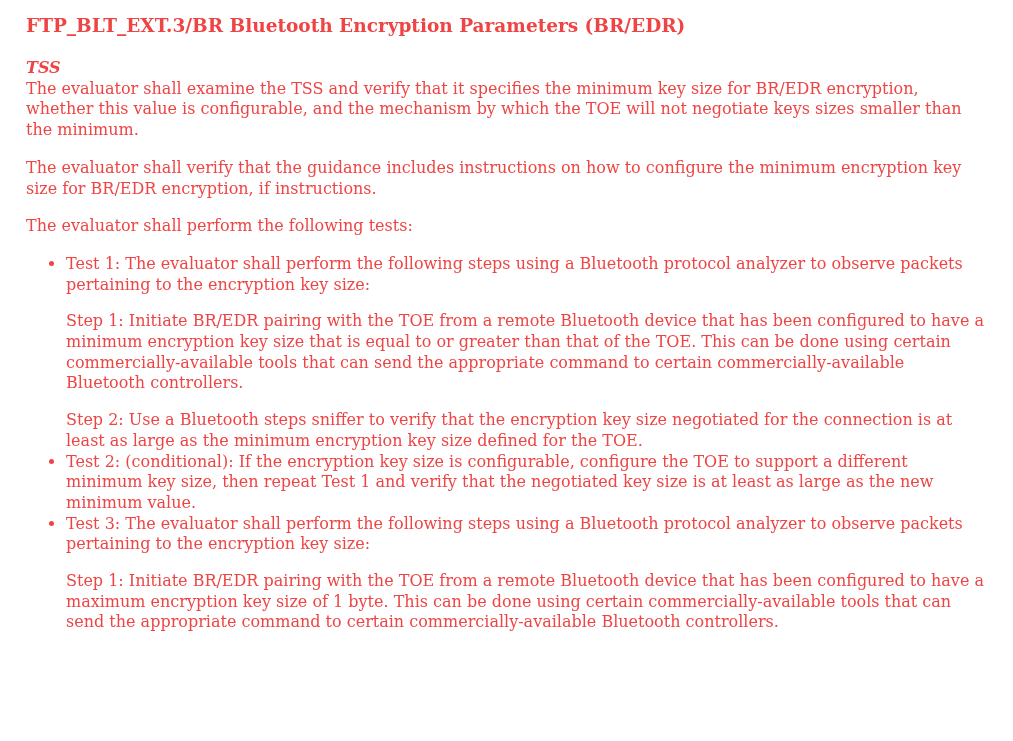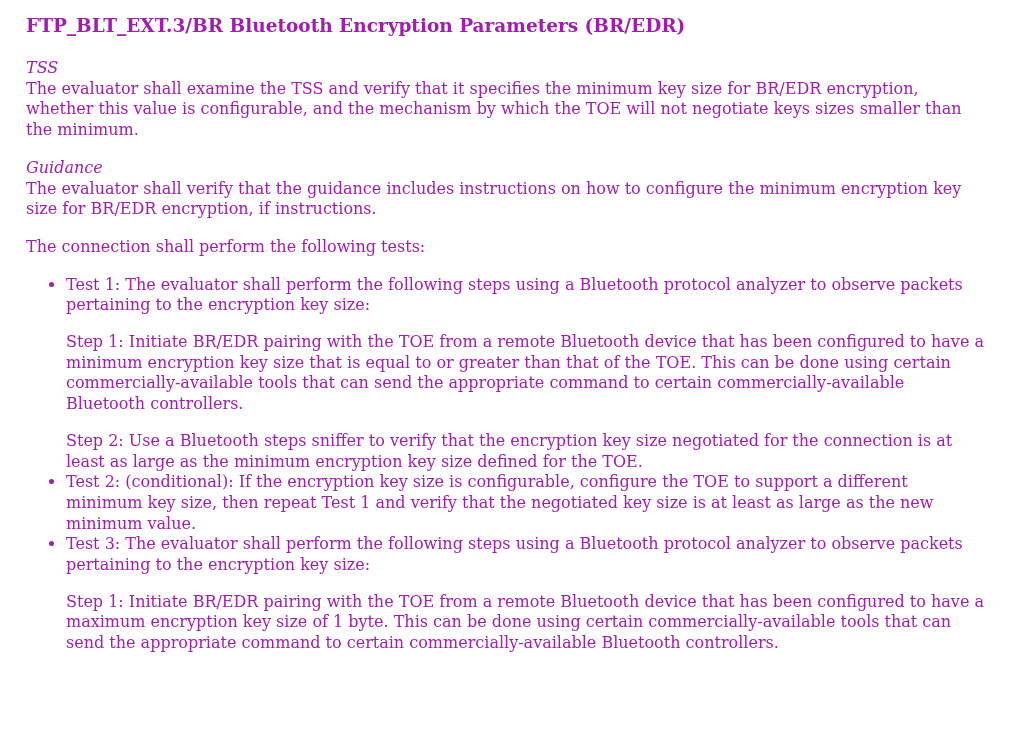--- a/index.html
+++ b/index.html
@@ -7,38 +7,38 @@
     padding: 0;
     background: #ffffff;
   }
   .page {
     position: relative;
     width: 1013px;
     height: 741px;
     box-sizing: border-box;
     padding: 14px 26px 0 26px;
     background: #ffffff;
-    color: #a21caf;
+    color: #ef4444;
     font-family: "DejaVu Serif", serif;
     font-size: 16px;
     line-height: 20.7px;
     overflow: hidden;
   }
   .doc-title {
     font-size: 18.5px;
     line-height: 23px;
     font-weight: bold;
     margin: 0 0 21px 0;
   }
   p.section {
     margin: 0 0 17px 0;
   }
   .shead {
     display: block;
-    font-weight: normal;
+    font-weight: bold;
     font-style: italic;
   }
   ul.tests {
     margin: 0;
     padding: 0 0 0 40px;
     list-style-type: disc;
   }
   ul.tests > li {
     margin: 0;
     padding: 0;
@@ -52,23 +52,23 @@
 </style>
 </head>
 <body>
 
 <div class="page">
 
   <h1 class="doc-title">FTP_BLT_EXT.3/BR Bluetooth Encryption Parameters (BR/EDR)</h1>
 
   <p class="section"><b class="shead">TSS</b><span class="sbody">The evaluator shall examine the TSS and verify that it specifies the minimum key size for BR/EDR encryption, whether this value is configurable, and the mechanism by which the TOE will not negotiate keys sizes smaller than the minimum.</span></p>
 
-  <p class="section"><b class="shead">Guidance</b><span class="sbody">The evaluator shall verify that the guidance includes instructions on how to configure the minimum encryption key size for BR/EDR encryption, if instructions.</span></p>
+  <p class="section"><span class="sbody">The evaluator shall verify that the guidance includes instructions on how to configure the minimum encryption key size for BR/EDR encryption, if instructions.</span></p>
 
-  <p class="section"><span class="sbody">The connection shall perform the following tests:</span></p>
+  <p class="section"><span class="sbody">The evaluator shall perform the following tests:</span></p>
 
   <ul class="tests">
 
     <li>
       <span class="tlabel">Test 1:</span>
       <span>The evaluator shall perform the following steps using a Bluetooth protocol analyzer to observe packets pertaining to the encryption key size:</span>
       <p class="step">Step 1: Initiate BR/EDR pairing with the TOE from a remote Bluetooth device that has been configured to have a minimum encryption key size that is equal to or greater than that of the TOE. This can be done using certain commercially-available tools that can send the appropriate command to certain commercially-available Bluetooth controllers.</p>
       <p class="step">Step 2: Use a Bluetooth steps sniffer to verify that the encryption key size negotiated for the connection is at least as large as the minimum encryption key size defined for the TOE.</p>
     </li>
 

